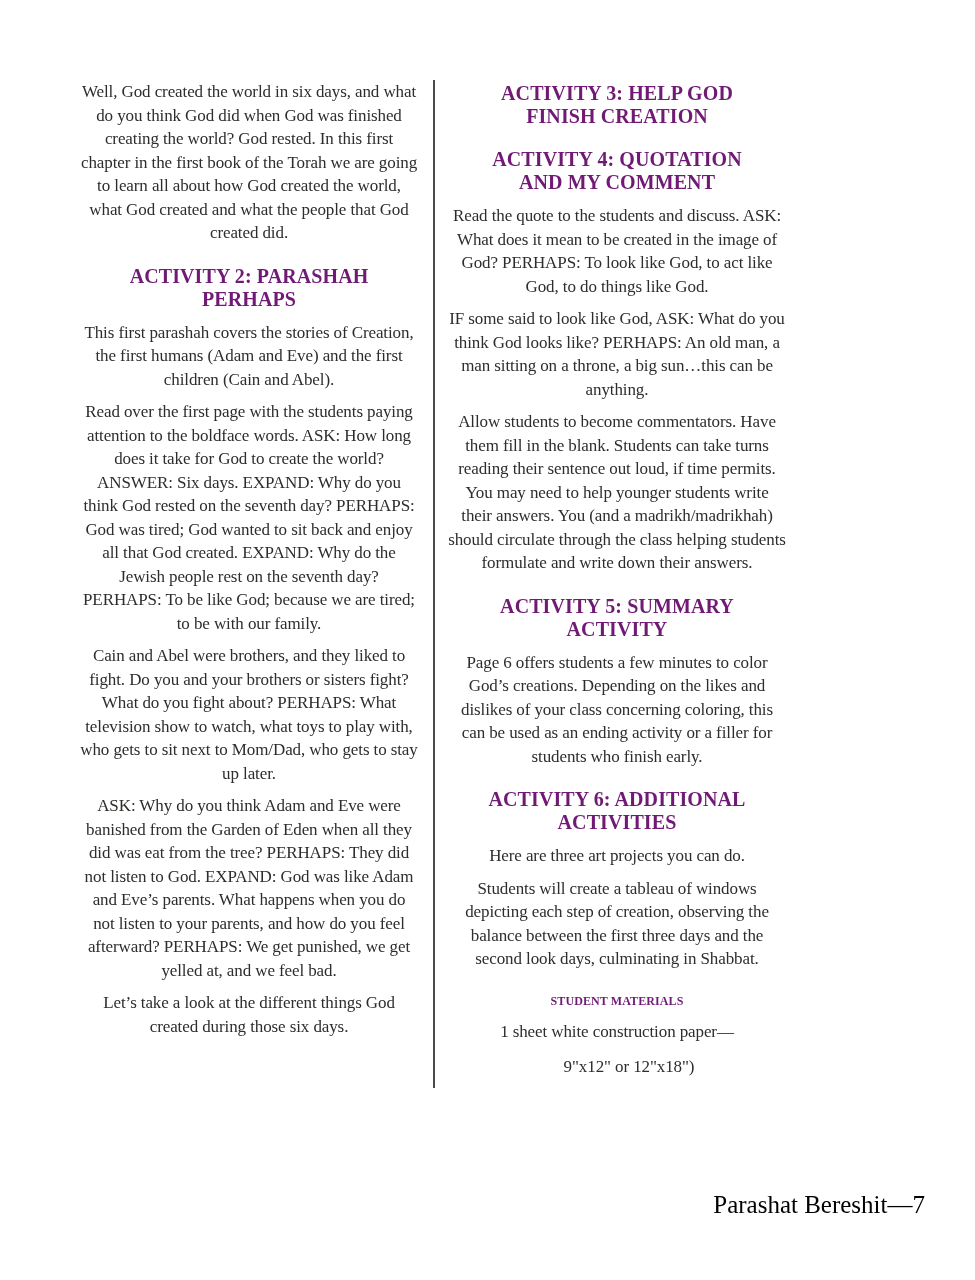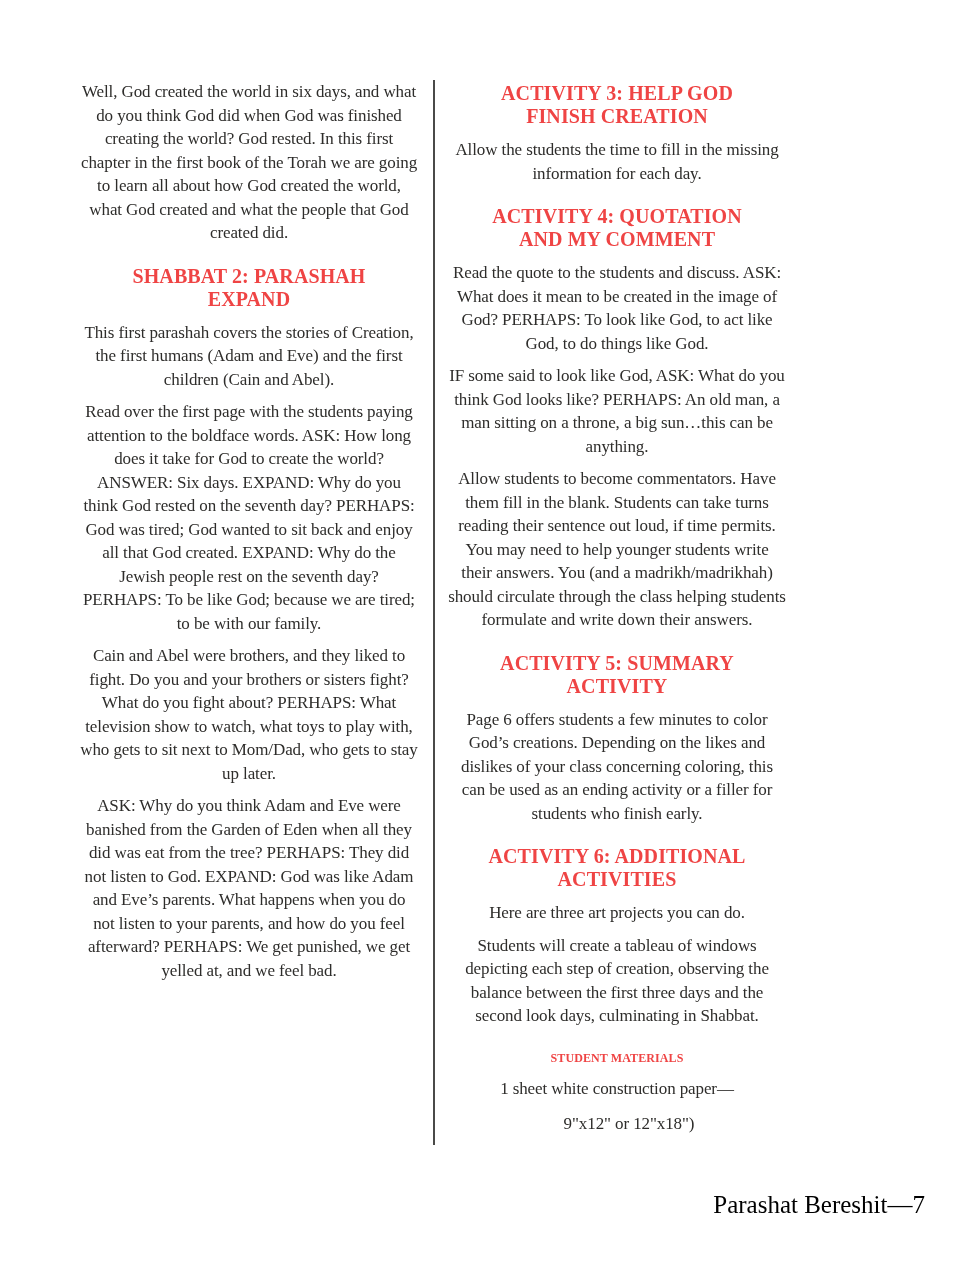--- a/index.html
+++ b/index.html
@@ -27,21 +27,21 @@
   .divider {
     width: 2px;
     background: #4a4a48;
     margin-left: 15px;
     margin-right: 13px;
     flex: 0 0 2px;
   }
   p { margin: 0 0 9px 0; }
   .heading {
     font-weight: bold;
-    color: #ef4444;
+    color: #701a75;
     font-size: 20px;
     line-height: 23px;
     letter-spacing: 0.1px;
     margin: 20px 0 10px 0;
   }
   .heading .hline { display: block; }
   .heading.first { margin-top: 2px; }
   .heading.project { margin-top: 14px; margin-bottom: 8px; }
   .heading.materials { font-size: 12px; line-height: 20px; margin-top: 20px; margin-bottom: 9px; }
   .materials-line2 { padding-left: 24px; }
@@ -57,37 +57,37 @@
 </head>
 <body>
 
 <div class="page">
   <div class="columns">
 
     <div class="col col-left">
       <p>Well, God created the world in six days, and what do you think God did when God was finished creating the world? God rested. In this first chapter in the first book of the Torah we are going to learn all about how God created the world, what God created and what the people that God created did.</p>
 
       <div class="heading">
-        <span class="hline">SHABBAT 2: PARASHAH</span>
-        <span class="hline">EXPAND</span>
+        <span class="hline">ACTIVITY 2: PARASHAH</span>
+        <span class="hline">PERHAPS</span>
       </div>
       <p>This first parashah covers the stories of Creation, the first humans (Adam and Eve) and the first children (Cain and Abel).</p>
       <p>Read over the first page with the students paying attention to the boldface words. ASK: How long does it take for God to create the world? ANSWER: Six days. EXPAND: Why do you think God rested on the seventh day? PERHAPS: God was tired; God wanted to sit back and enjoy all that God created. EXPAND: Why do the Jewish people rest on the seventh day? PERHAPS: To be like God; because we are tired; to be with our family.</p>
       <p>Cain and Abel were brothers, and they liked to fight. Do you and your brothers or sisters fight? What do you fight about? PERHAPS: What television show to watch, what toys to play with, who gets to sit next to Mom/Dad, who gets to stay up later.</p>
       <p>ASK: Why do you think Adam and Eve were banished from the Garden of Eden when all they did was eat from the tree? PERHAPS: They did not listen to God. EXPAND: God was like Adam and Eve’s parents. What happens when you do not listen to your parents, and how do you feel afterward? PERHAPS: We get punished, we get yelled at, and we feel bad.</p>
+      <p>Let’s take a look at the different things God created during those six days.</p>
     </div>
 
     <div class="divider"></div>
 
     <div class="col col-right">
       <div class="heading first">
         <span class="hline">ACTIVITY 3: HELP GOD</span>
         <span class="hline">FINISH CREATION</span>
       </div>
-      <p>Allow the students the time to fill in the missing information for each day.</p>
 
       <div class="heading">
         <span class="hline">ACTIVITY 4: QUOTATION</span>
         <span class="hline">AND MY COMMENT</span>
       </div>
       <p>Read the quote to the students and discuss. ASK: What does it mean to be created in the image of God? PERHAPS: To look like God, to act like God, to do things like God.</p>
       <p>IF some said to look like God, ASK: What do you think God looks like? PERHAPS: An old man, a man sitting on a throne, a big sun…this can be anything.</p>
       <p>Allow students to become commentators. Have them fill in the blank. Students can take turns reading their sentence out loud, if time permits. You may need to help younger students write their answers. You (and a madrikh/madrikhah) should circulate through the class helping students formulate and write down their answers.</p>
 
       <div class="heading">

